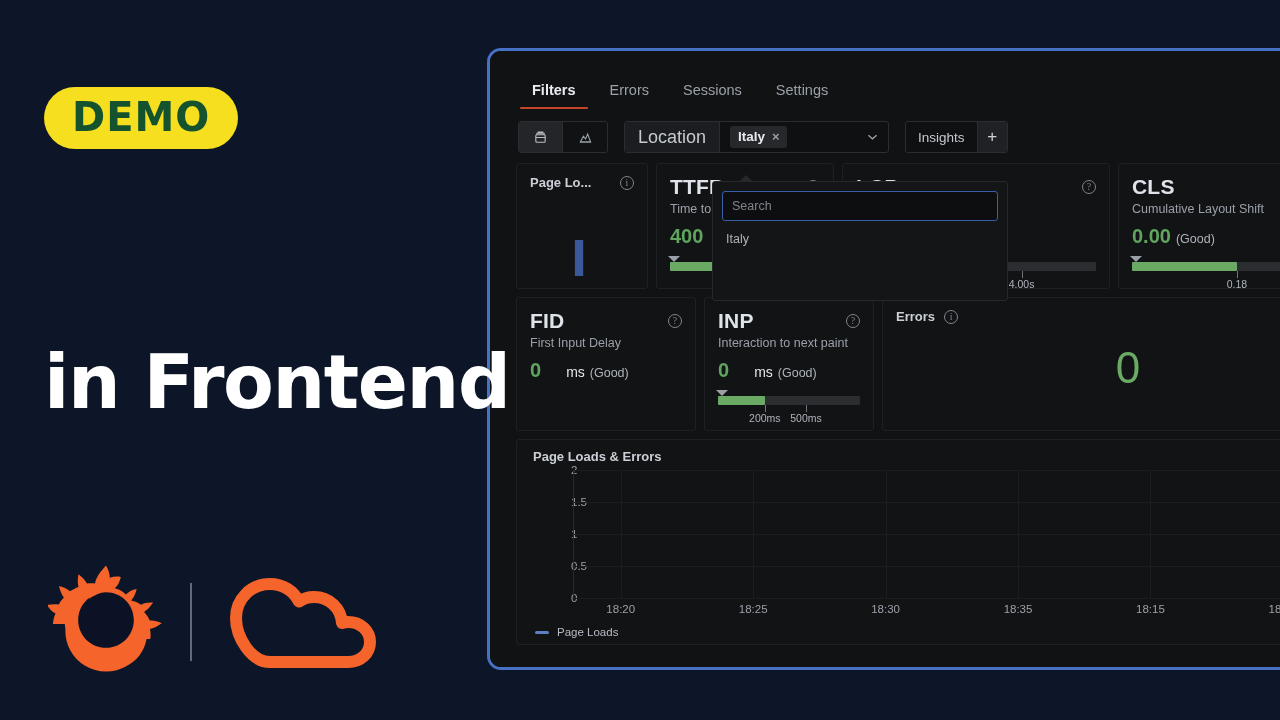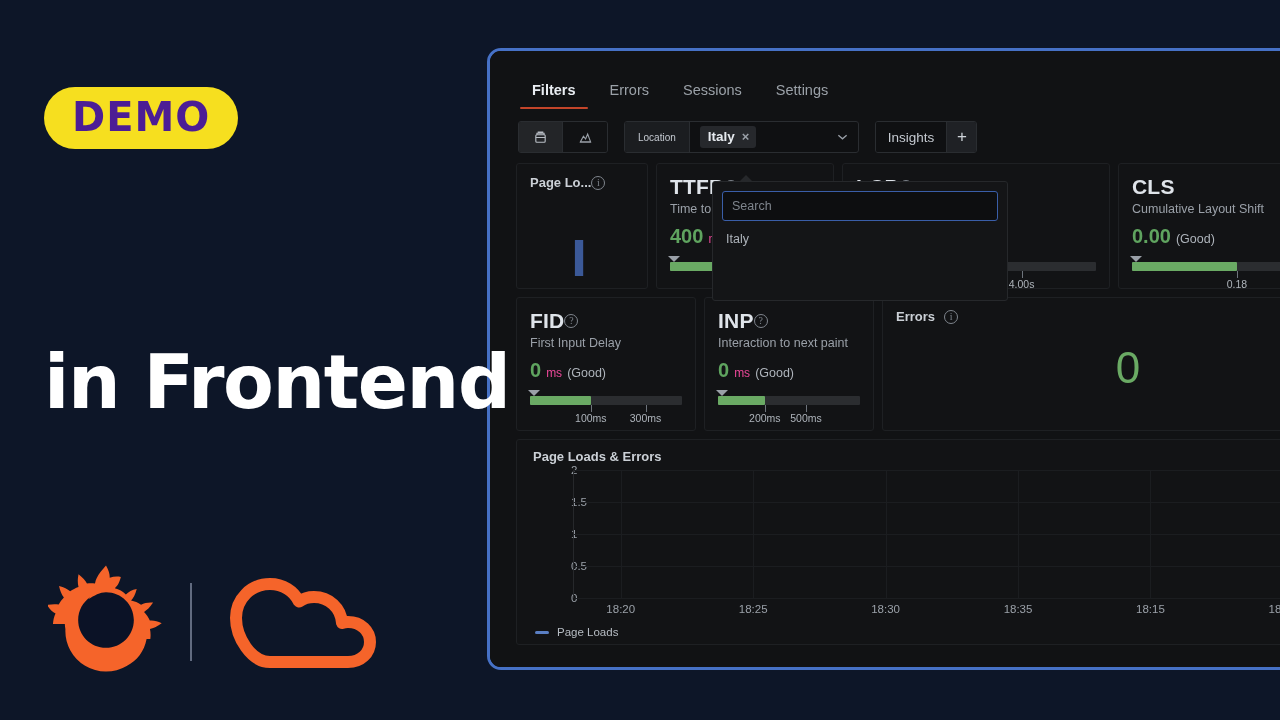--- a/index.html
+++ b/index.html
@@ -25,21 +25,21 @@
   #demo-badge {
     position: absolute; left: 44px; top: 87px;
     background: #f6df1f;
     border-radius: 32px;
     padding: 10px 28px 12px 28px;
     display: flex; align-items: center; justify-content: center;
   }
   #demo-badge span {
     font-family: "DejaVu Sans", sans-serif;
     font-weight: 700; font-size: 40px; letter-spacing: 1px;
-    color: #4c1d95; line-height: 1;
+    color: #14532d; line-height: 1;
   }
 
   #promo-title {
     position: absolute; left: 44px; top: 190px;
     width: 1000px;
     color: #ffffff;
     font-family: "DejaVu Sans", sans-serif;
     font-weight: 700;
     font-size: 74px;
     line-height: 1.04;
@@ -100,21 +100,21 @@
     cursor: pointer; border-right: 1px solid #2a2d31;
   }
   .seg-btn:last-child { border-right: none; background: #111214; }
   .seg-btn.on { background: #232528; }
 
   .loc-wrap {
     display: flex; align-items: stretch;
     border: 1px solid #2a2d31; border-radius: 3px; overflow: hidden; background: #0f1012;
   }
   .loc-label {
-    background: #1b1d20; color: #c5cad1; font-size: 10px;
+    background: #1b1d20; color: #c5cad1; font-size: 18px;
     display: flex; align-items: center; padding: 0 13px; height: 30px;
     border-right: 1px solid #2a2d31;
   }
   .loc-field {
     display: flex; align-items: center; gap: 26px;
     padding: 0 10px; height: 30px; min-width: 168px; justify-content: space-between;
   }
   .chip {
     display: inline-flex; align-items: center; gap: 7px;
     background: #26282c; color: #e6eaef; border-radius: 3px;
@@ -138,34 +138,34 @@
 
   
   #row1 { display: flex; gap: 8px; padding: 10px 10px 0 26px; height: 136px; }
   #row2 { display: flex; gap: 8px; padding: 8px 10px 0 26px; height: 142px; }
 
   .panel {
     background: #121315; border: 1px solid #1e2023; border-radius: 3px;
     padding: 11px 13px; position: relative; overflow: hidden;
   }
   .panel-head {
-    display: flex; align-items: center; 
+    display: flex; align-items: center; justify-content: space-between;
   }
   .panel-title-sm { font-size: 13px; color: #cbd0d6; font-weight: 600; }
   .panel-title-lg { font-size: 21px; color: #dfe4ea; font-weight: 700; letter-spacing: .2px; }
   .info-ico {
     width: 14px; height: 14px; border-radius: 50%;
     border: 1.3px solid #7f858d; color: #7f858d;
     font-size: 10px; line-height: 11px; text-align: center; font-family: "Liberation Serif", serif;
     flex: 0 0 auto;
   }
   .panel-sub { font-size: 12.5px; color: #9aa0a8; margin-top: 3px; }
   .metric-row { margin-top: 9px; display: flex; align-items: baseline; gap: 5px; }
   .metric-val { font-size: 20px; font-weight: 700; color: #5fa45f; }
-  .metric-unit { font-size: 12px; color: #ec4899; }
+  .metric-unit { font-size: 14px; color: #e5e5e5; margin-left: 20px; }
   .metric-tag { font-size: 12.5px; color: #aeb4bb; }
 
   .gauge { margin-top: 8px; position: relative; height: 30px; }
   .gauge-track {
     position: absolute; left: 0; right: 0; top: 6px; height: 9px;
     background: #2b2d30; border-radius: 1px;
   }
   .gauge-fill {
     position: absolute; left: 0; top: 6px; height: 9px;
     background: #6aaa64; border-radius: 1px;
@@ -372,29 +372,20 @@
       <div class="panel" style="width:180px">
         <div class="panel-head">
           <span class="panel-title-lg">FID</span>
           <span class="info-ico">?</span>
         </div>
         <div class="panel-sub">First Input Delay</div>
         <div class="metric-row">
           <span class="metric-val">0</span>
           <span class="metric-unit">ms</span>
           <span class="metric-tag">(Good)</span>
-        </div>
-        <div class="gauge">
-          <div class="gauge-track"></div>
-          <div class="gauge-fill" style="width:40%"></div>
-          <div class="gauge-marker" style="left:-2px"></div>
-          <div class="gauge-tick" style="left:40%"></div>
-          <div class="gauge-tick" style="left:76%"></div>
-          <div class="gauge-tick-lbl" style="left:40%">100ms</div>
-          <div class="gauge-tick-lbl" style="left:76%">300ms</div>
         </div>
       </div>
 
       <div class="panel" style="width:170px">
         <div class="panel-head">
           <span class="panel-title-lg">INP</span>
           <span class="info-ico">?</span>
         </div>
         <div class="panel-sub">Interaction to next paint</div>
         <div class="metric-row">

